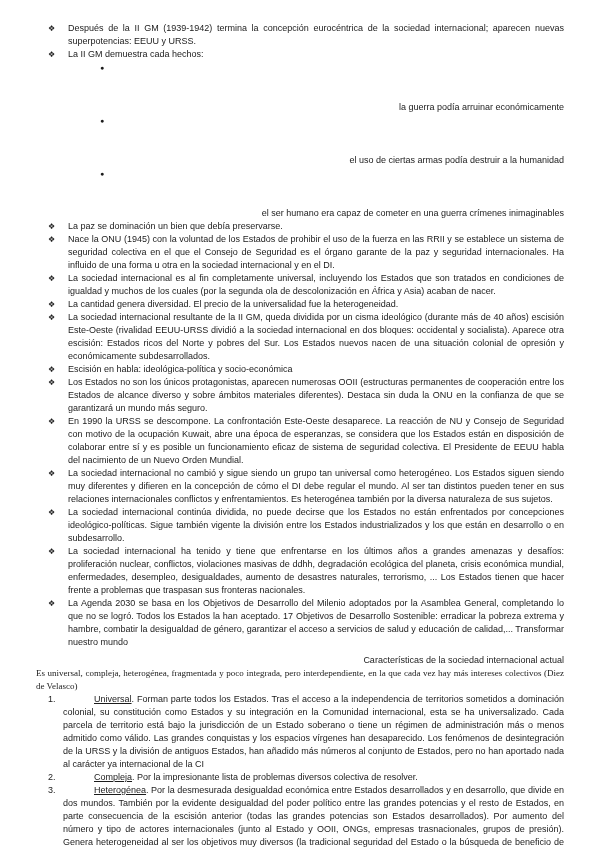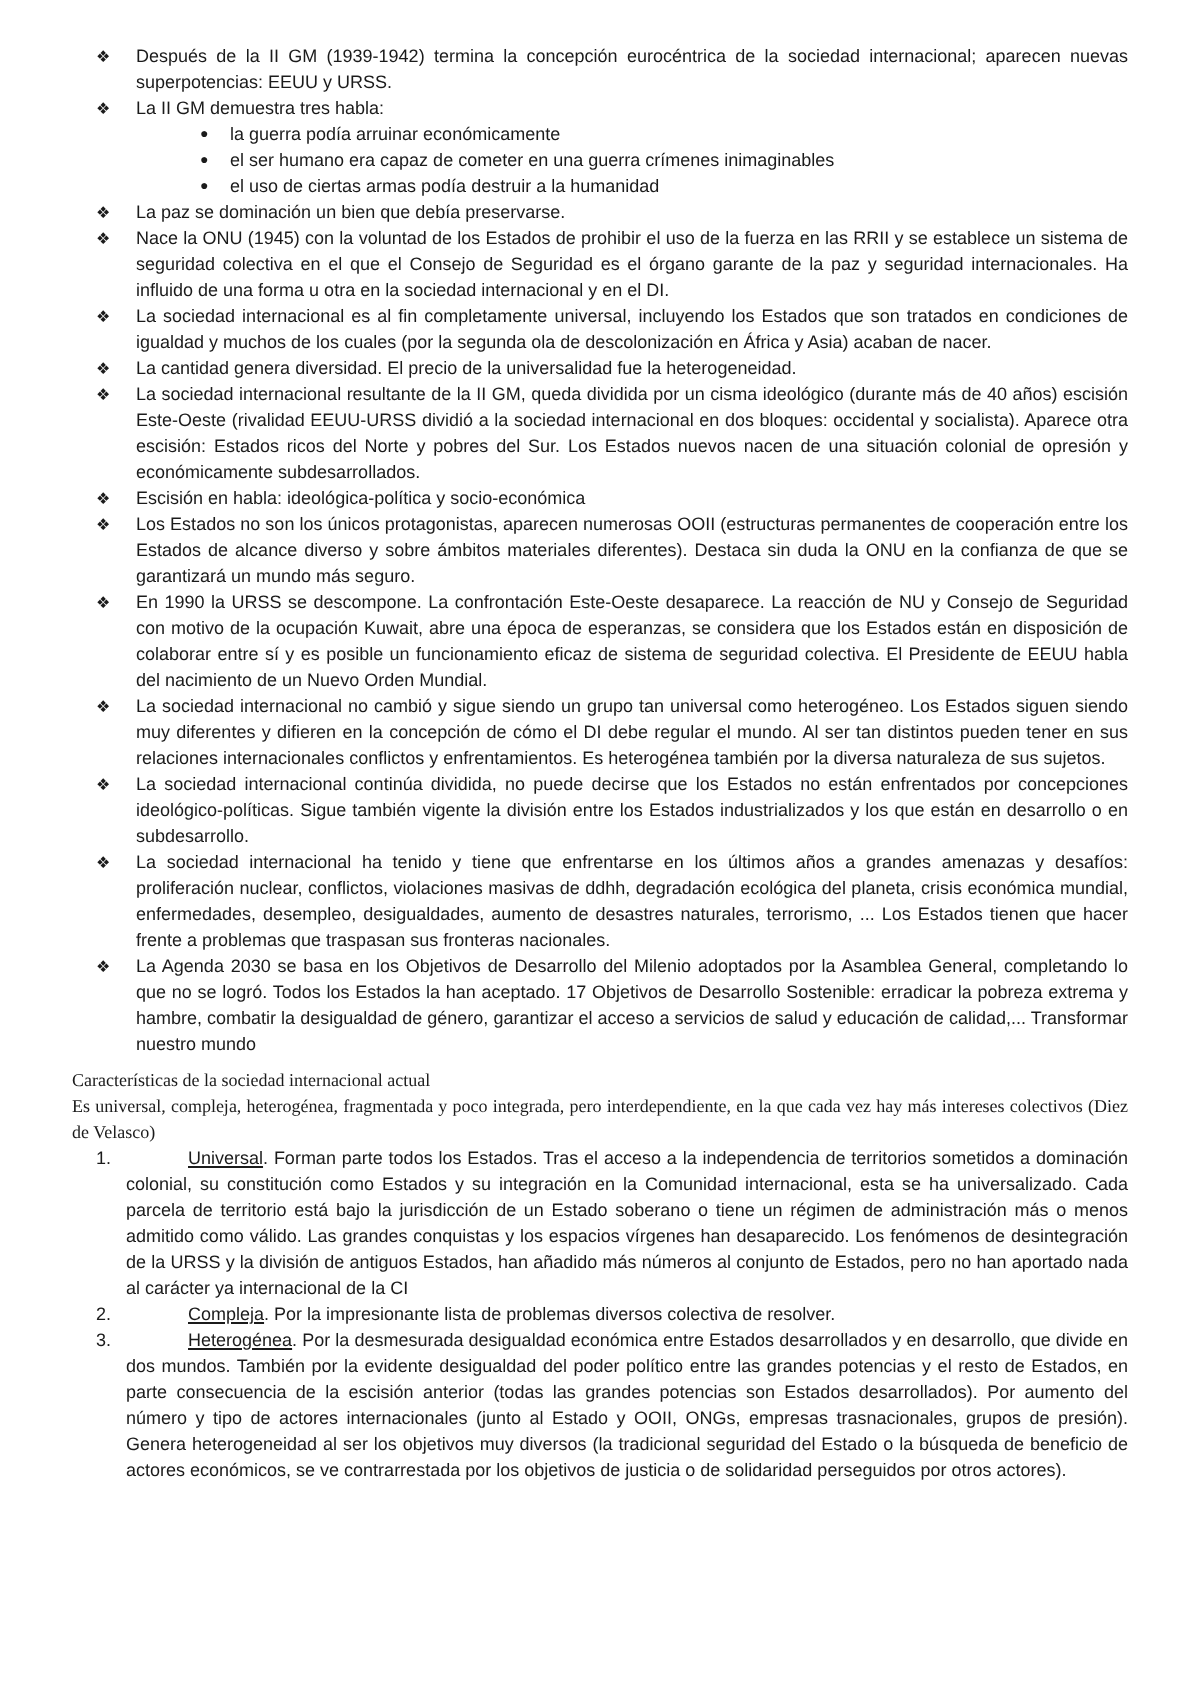--- a/index.html
+++ b/index.html
@@ -41,26 +41,26 @@
     align-items: flex-start;
     margin-left: 64px;
   }
   .sub-item > .marker {
     flex: 0 0 15px;
     font-size: 7px;
     line-height: 13px;
   }
   .sub-item > .btext {
     flex: 1 1 auto;
-    text-align: left;
+    text-align: right;
+    margin-top: 40px;
   }
   .section-heading {
     margin-top: 5px;
-    text-align: left;
-    font-family: Liberation Serif, serif;
+    text-align: right;
   }
   .section-intro {
     text-align: justify;
     font-family: Liberation Serif, serif;
   }
   .num-item {
     display: flex;
     align-items: flex-start;
     margin-left: 12px;
   }
@@ -81,33 +81,33 @@
 
   <div class="blist">
 
     <div class="bullet-item">
       <span class="marker">❖</span>
       <div class="btext">Después de la II GM (1939-1942) termina la concepción eurocéntrica de la sociedad internacional; aparecen nuevas superpotencias: EEUU y URSS.</div>
     </div>
 
     <div class="bullet-item">
       <span class="marker">❖</span>
-      <div class="btext">La II GM demuestra tres habla:</div>
+      <div class="btext">La II GM demuestra cada hechos:</div>
     </div>
     <div class="sub-item">
       <span class="marker">●</span>
       <div class="btext">la guerra podía arruinar económicamente</div>
     </div>
     <div class="sub-item">
       <span class="marker">●</span>
-      <div class="btext">el ser humano era capaz de cometer en una guerra crímenes inimaginables</div>
+      <div class="btext">el uso de ciertas armas podía destruir a la humanidad</div>
     </div>
     <div class="sub-item">
       <span class="marker">●</span>
-      <div class="btext">el uso de ciertas armas podía destruir a la humanidad</div>
+      <div class="btext">el ser humano era capaz de cometer en una guerra crímenes inimaginables</div>
     </div>
 
     <div class="bullet-item">
       <span class="marker">❖</span>
       <div class="btext">La paz se dominación un bien que debía preservarse.</div>
     </div>
 
     <div class="bullet-item">
       <span class="marker">❖</span>
       <div class="btext">Nace la ONU (1945) con la voluntad de los Estados de prohibir el uso de la fuerza en las RRII y se establece un sistema de seguridad colectiva en el que el Consejo de Seguridad es el órgano garante de la paz y seguridad internacionales. Ha influido de una forma u otra en la sociedad internacional y en el DI.</div>

